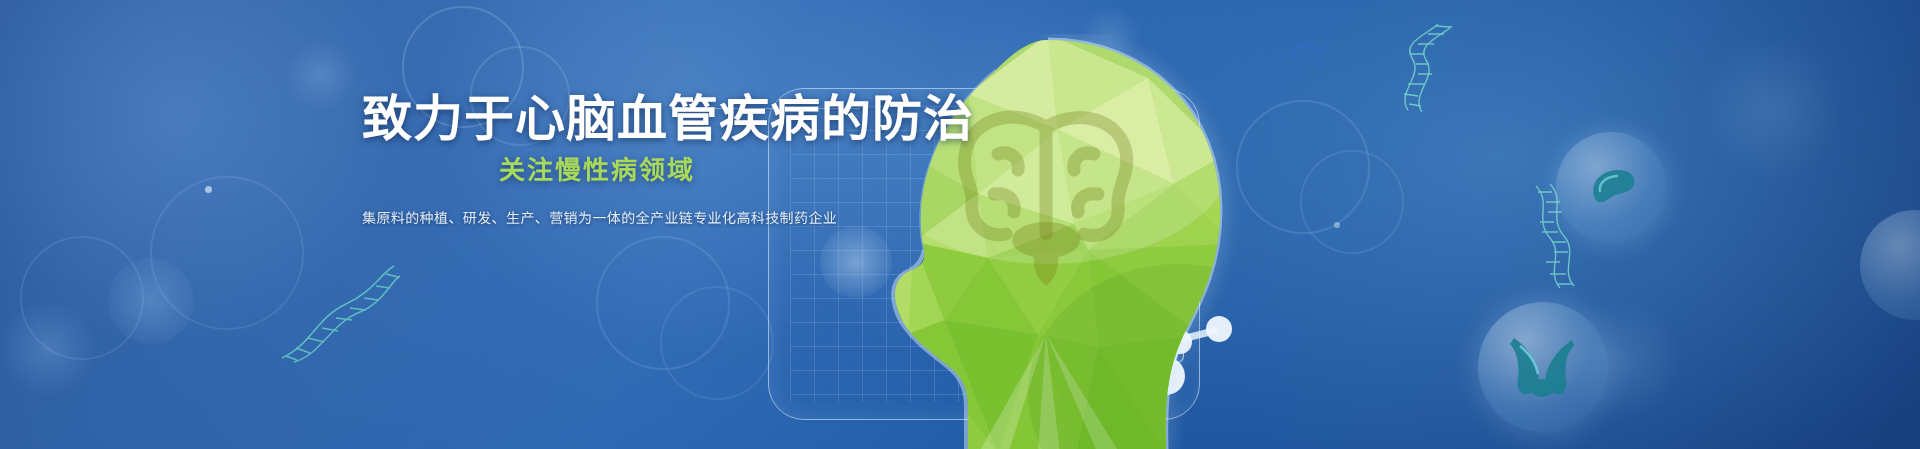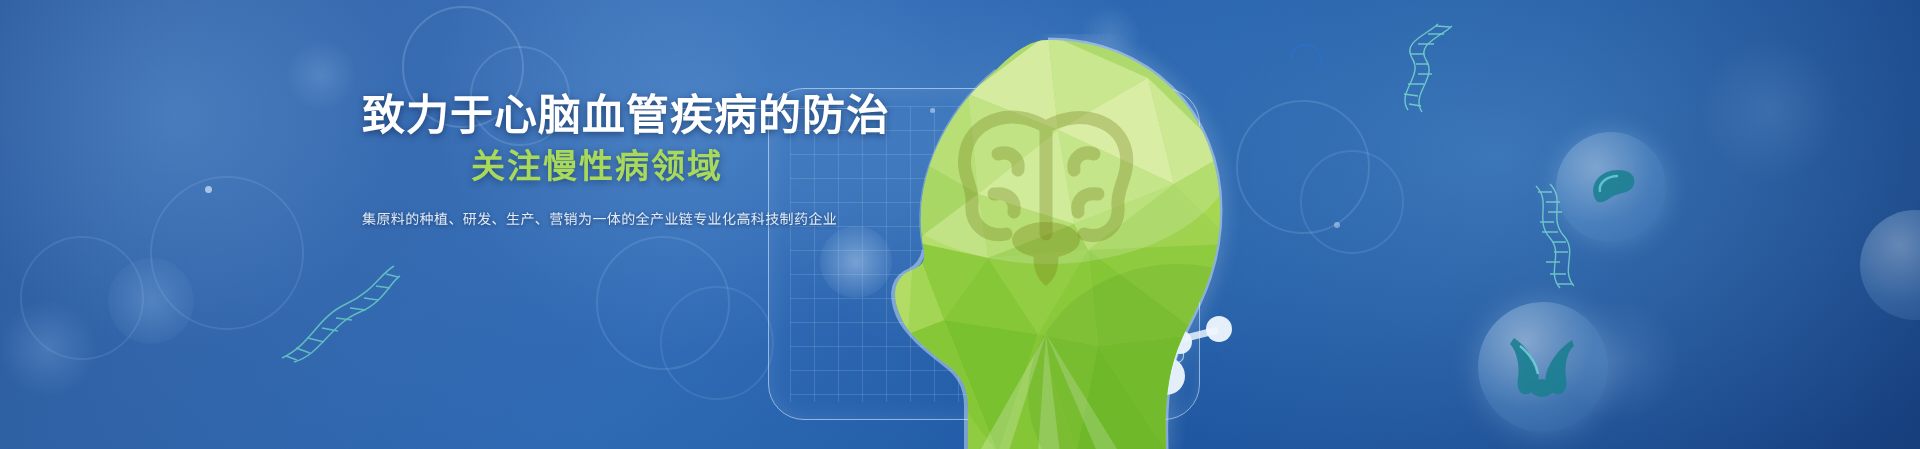--- a/index.html
+++ b/index.html
@@ -17,30 +17,30 @@
   
   .layer{position:absolute;inset:0;pointer-events:none;}
   .bokeh{position:absolute;border-radius:50%;}
   .dna{position:absolute;opacity:.85;}
   
   #copy{
     position:absolute;left:362px;top:92px;width:470px;
     text-align:center;
   }
   .headline{
-    font-size:43px;font-weight:bold;line-height:1.08;
+    font-size:50px;font-weight:bold;line-height:1.08;
     white-space:nowrap;letter-spacing:1px;
     text-shadow:0 2px 7px rgba(6,26,58,.55);
     margin:0;
   }
   .hl-white{color:#ffffff;}
   .hl-em{color:#ffffff;}
   .subline{
     margin:10px 0 0 0;
-    font-size:34px;line-height:1.1;color:#a9d95a;
+    font-size:26px;line-height:1.1;color:#a9d95a;
     white-space:nowrap;letter-spacing:2px;
     text-shadow:0 2px 7px rgba(6,26,58,.45);
   }
   .desc{
     margin:22px 0 0 0;
     font-size:14px;color:#eaf2fb;letter-spacing:.4px;
     white-space:nowrap;opacity:.95;
     text-shadow:0 1px 4px rgba(6,26,58,.6);
   }
   

